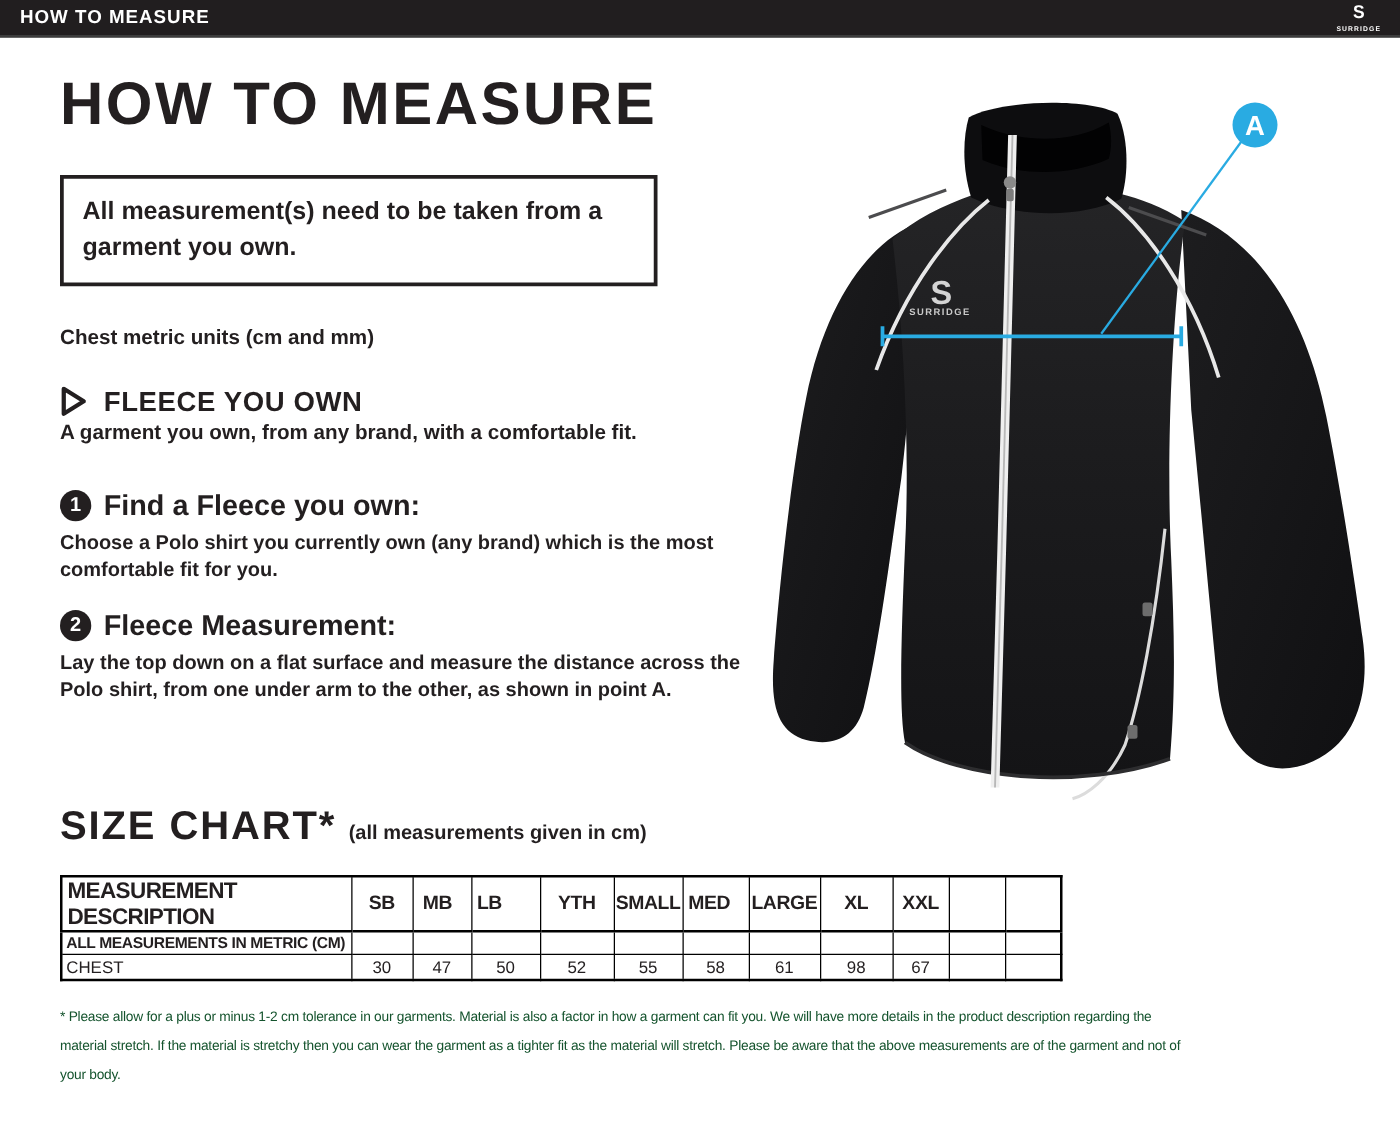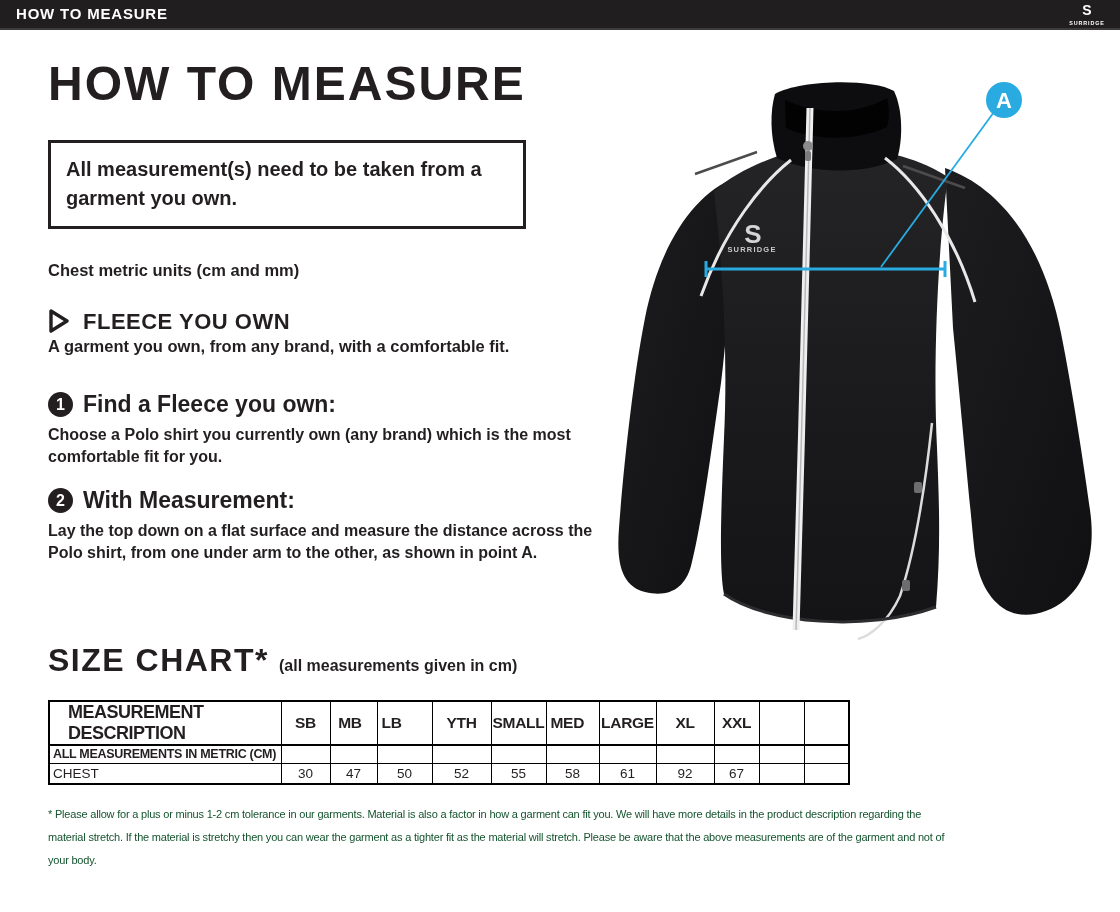--- a/index.html
+++ b/index.html
@@ -63,21 +63,21 @@
   .size-chart-sub { font-size:16px; font-weight:bold; }
 
   table.size-table { border-collapse:collapse; margin-top:24px; table-layout:fixed; }
   table.size-table, table.size-table th, table.size-table td { border:1px solid #000; }
   table.size-table { border:2px solid #000; }
   table.size-table thead tr { height:26px; }
   table.size-table thead th { border-bottom-width:2px; }
   table.size-table tbody tr:first-child { height:18px; }
   table.size-table tbody tr:last-child { height:21px; }
   th { font-size:15.5px; font-weight:bold; letter-spacing:-0.3px; text-align:center; vertical-align:middle; }
-  th.h0 { font-size:18px; text-align:left; padding-left:18px; letter-spacing:-0.5px; }
+  th.h0 { font-size:18px; text-align:left; padding-left:4px; letter-spacing:-0.5px; }
   th.h2 { text-align:center; padding-right:7px; }
   th.h3, th.h6 { text-align:left; padding-left:4px; }
   td { font-size:13.5px; text-align:center; vertical-align:middle; }
   td.rowlabel { text-align:left; padding-left:3px; }
   tbody tr:first-child td.rowlabel { font-size:12.5px; font-weight:bold; letter-spacing:-0.3px; }
   .c0{width:232px}.c1{width:49px}.c2{width:47px}.c3{width:55px}.c4{width:59px}.c5{width:55px}
   .c6{width:53px}.c7{width:57px}.c8{width:58px}.c9{width:45px}.c10{width:45px}.c11{width:45px}
 
   .footnote {
     margin-top:18px; width:900px; font-size:11px; line-height:23px;
@@ -127,21 +127,21 @@
     <div class="step-head">
       <span class="step-num">1</span>
       <span class="step-title">Find a Fleece you own:</span>
     </div>
     <p class="step-desc">Choose a Polo shirt you currently own (any brand) which is the most comfortable fit for you.</p>
   </div>
 
   <div class="step step-2">
     <div class="step-head">
       <span class="step-num">2</span>
-      <span class="step-title">With Measurement:</span>
+      <span class="step-title">Fleece Measurement:</span>
     </div>
     <p class="step-desc">Lay the top down on a flat surface and measure the distance across the Polo shirt, from one under arm to the other, as shown in point A.</p>
   </div>
 
 </section>
 
 <section class="content-bottom">
 
   <div class="size-chart-head">
     <span class="size-chart-title">SIZE CHART*</span>
@@ -196,21 +196,21 @@
         </tr>
         <tr>
           <td class="rowlabel">CHEST</td>
           <td>30</td>
           <td>47</td>
           <td>50</td>
           <td>52</td>
           <td>55</td>
           <td>58</td>
           <td>61</td>
-          <td>92</td>
+          <td>98</td>
           <td>67</td>
           <td></td>
           <td></td>
         </tr>
       </tbody>
   </table>
 
   <p class="footnote">* Please allow for a plus or minus 1-2 cm tolerance in our garments. Material is also a factor in how a garment can fit you. We will have more details in the product description regarding the material stretch. If the material is stretchy then you can wear the garment as a tighter fit as the material will stretch. Please be aware that the above measurements are of the garment and not of your body.</p>
 
 </section>

